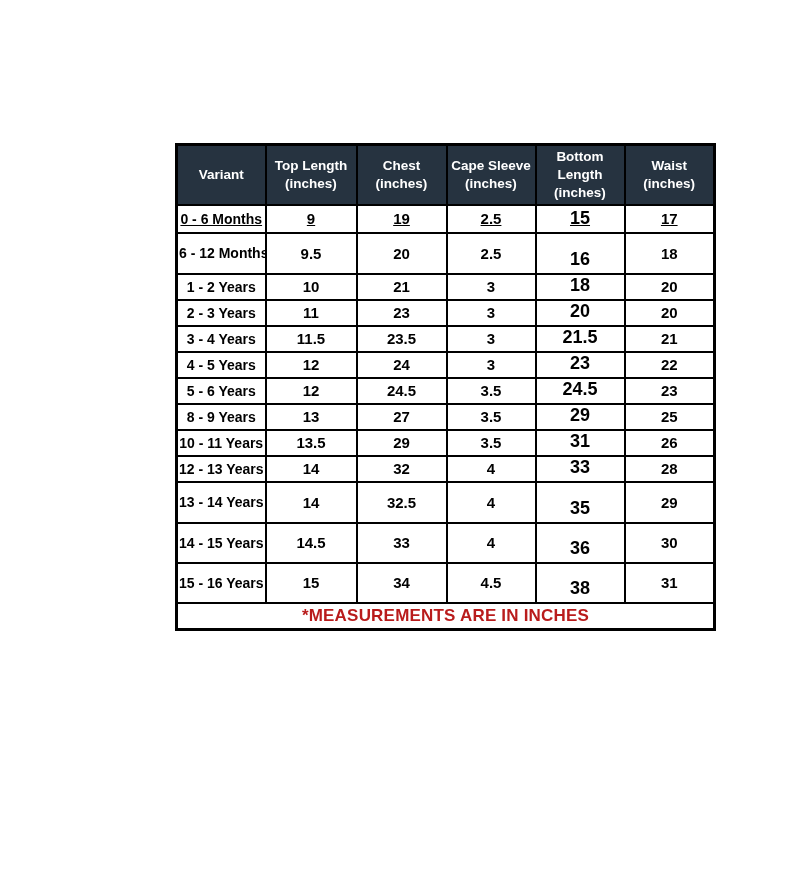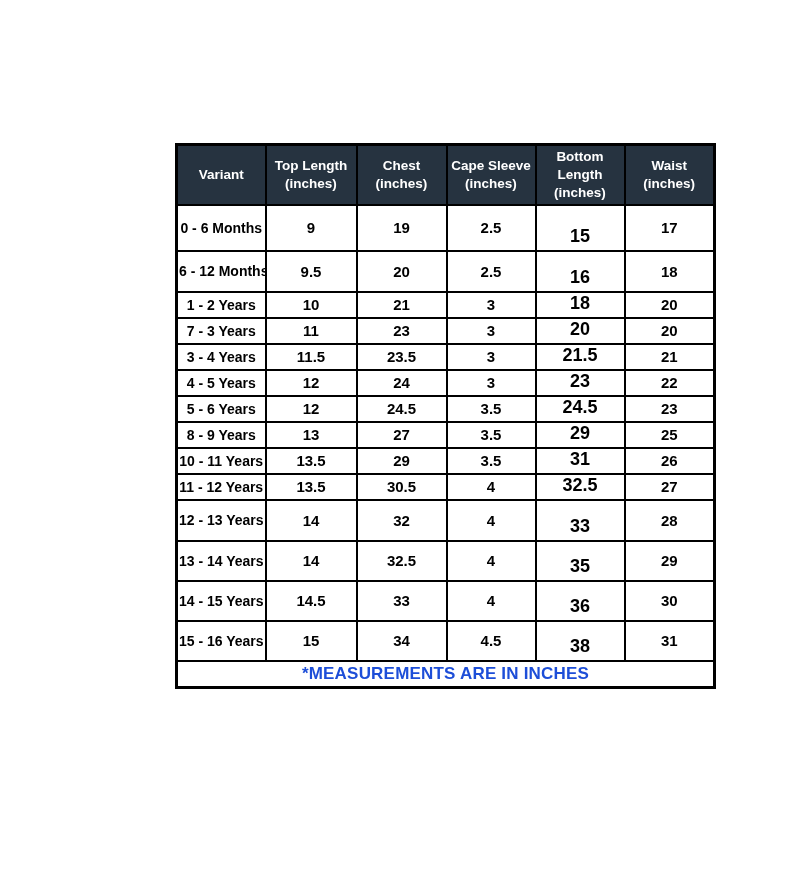--- a/index.html
+++ b/index.html
@@ -46,28 +46,28 @@
   tbody td.variant {
     font-size: 14px;
     white-space: nowrap;
   }
   tbody td.bottom-len {
     font-size: 18px;
     vertical-align: bottom;
     padding-bottom: 3px;
   }
   tbody tr { height: 40px; }
-  tbody tr:nth-child(1) { height: 46px; }
+  tbody tr:nth-child(1) { height: 28px; text-decoration: underline; }
   tbody tr:nth-child(2) { height: 41px; }
   tbody tr:nth-child(n+3):nth-child(-n+10) { height: 25px; }
   tbody tr:nth-child(11) { height: 41px; }
   tfoot tr { height: 27px; }
   tfoot td {
     font-size: 17px;
-    color: #1d4ed8;
+    color: #b91c1c;
     background: #ffffff;
     letter-spacing: 0.2px;
   }
 </style>
 </head>
 <body>
 
 <div class="canvas">
   <table class="size-chart">
     <colgroup>
@@ -107,21 +107,21 @@
         </tr>
         <tr>
           <td class="variant">1 - 2 Years</td>
           <td>10</td>
           <td>21</td>
           <td>3</td>
           <td class="bottom-len">18</td>
           <td>20</td>
         </tr>
         <tr>
-          <td class="variant">7 - 3 Years</td>
+          <td class="variant">2 - 3 Years</td>
           <td>11</td>
           <td>23</td>
           <td>3</td>
           <td class="bottom-len">20</td>
           <td>20</td>
         </tr>
         <tr>
           <td class="variant">3 - 4 Years</td>
           <td>11.5</td>
           <td>23.5</td>
@@ -153,28 +153,20 @@
           <td class="bottom-len">29</td>
           <td>25</td>
         </tr>
         <tr>
           <td class="variant">10 - 11 Years</td>
           <td>13.5</td>
           <td>29</td>
           <td>3.5</td>
           <td class="bottom-len">31</td>
           <td>26</td>
-        </tr>
-        <tr>
-          <td class="variant">11 - 12 Years</td>
-          <td>13.5</td>
-          <td>30.5</td>
-          <td>4</td>
-          <td class="bottom-len">32.5</td>
-          <td>27</td>
         </tr>
         <tr>
           <td class="variant">12 - 13 Years</td>
           <td>14</td>
           <td>32</td>
           <td>4</td>
           <td class="bottom-len">33</td>
           <td>28</td>
         </tr>
         <tr>

